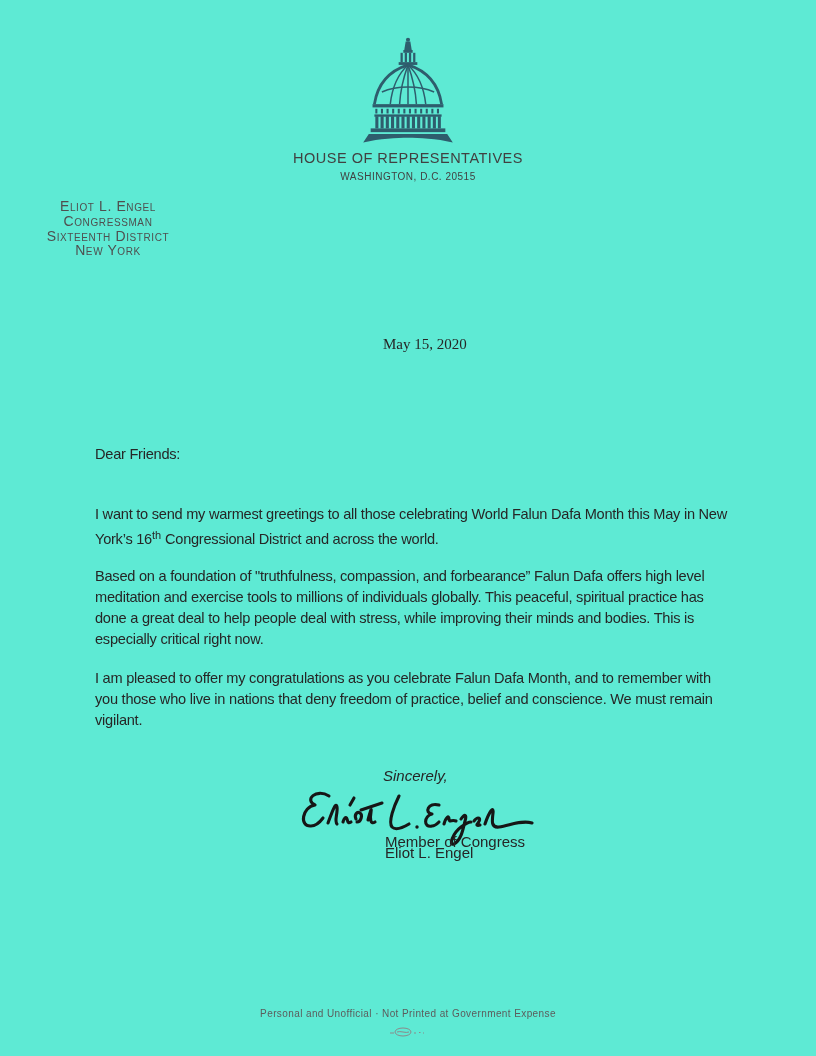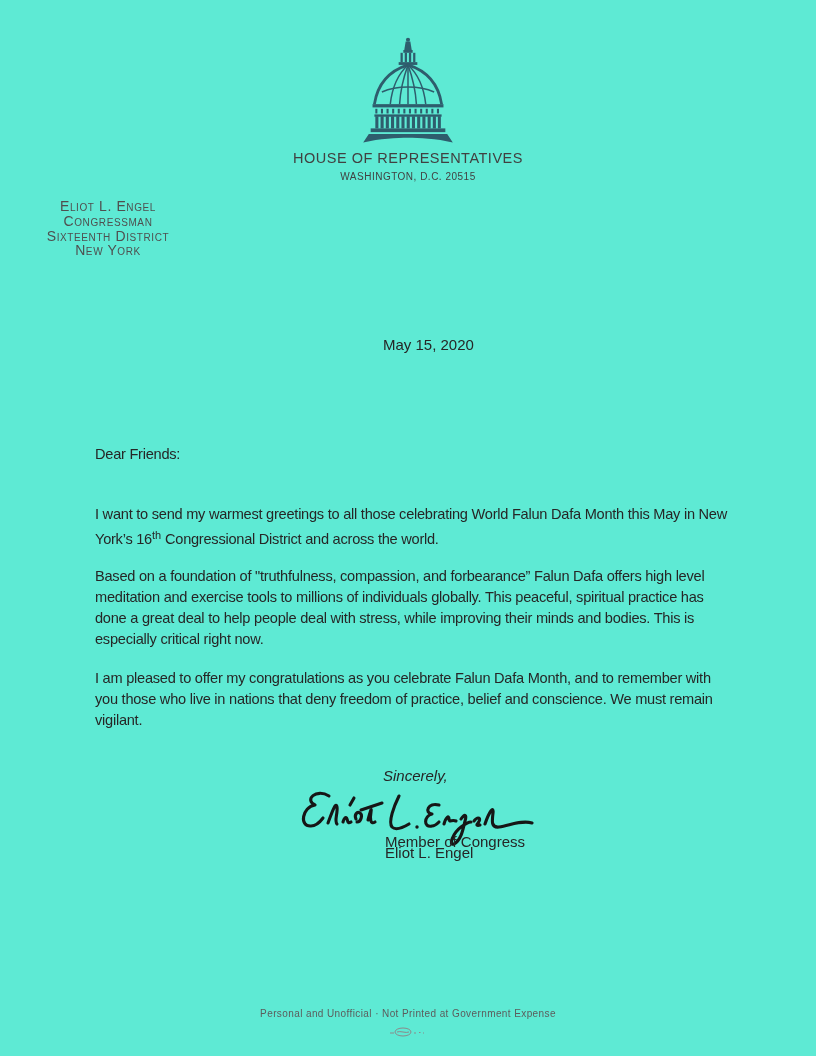--- a/index.html
+++ b/index.html
@@ -50,20 +50,21 @@
   .sender .s-name  { font-size: 14px; line-height: 16px; }
   .sender .s-line  { font-size: 14px; line-height: 14.5px; }
 
   
   .date-line {
     position: absolute;
     top: 336px;
     left: 383px;
     font-size: 15px;
     color: #262626;
+    font-family: Liberation Serif, serif;
   }
 
   
   .body-text {
     position: absolute;
     left: 95px;
     width: 642px;
     font-size: 14.6px;
     letter-spacing: -0.25px;
     line-height: 21px;

